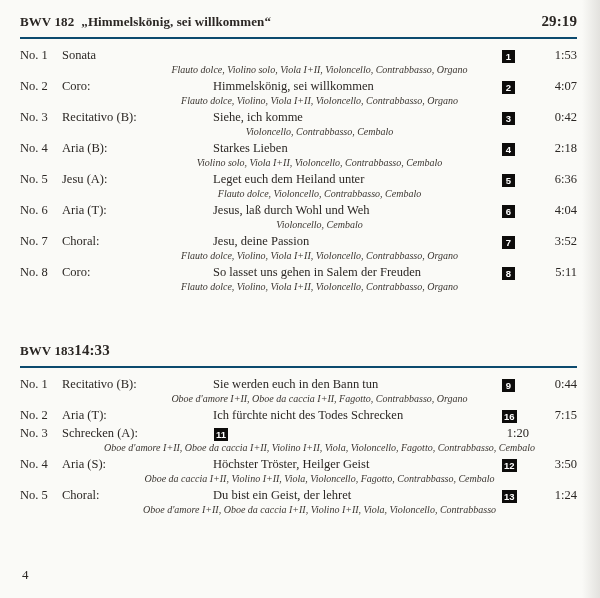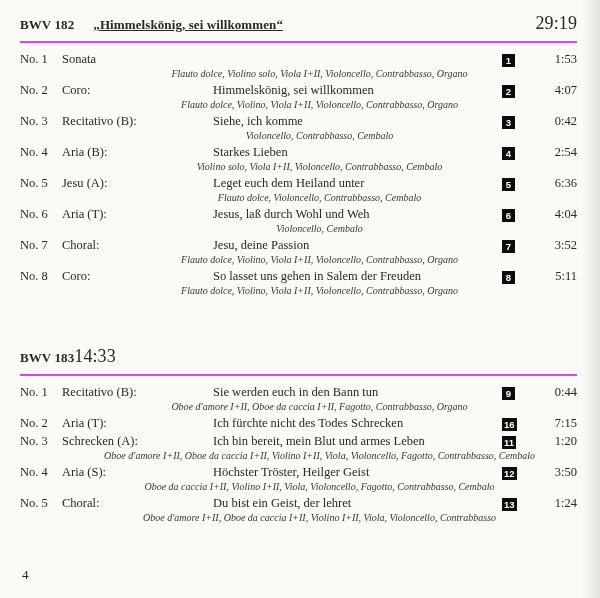--- a/index.html
+++ b/index.html
@@ -17,30 +17,30 @@
     background: linear-gradient(to right, rgba(120,115,108,0), rgba(120,115,108,0.18));
     pointer-events: none;
   }
   .page {
     position: relative;
     padding: 13px 23px 0 20px;
   }
   .section-header {
     display: flex;
     align-items: baseline;
-    border-bottom: 2px solid #d946ef;
+    border-bottom: 2px solid #0c4a6e;
     padding-bottom: 7px;
     margin-bottom: 9px;
     font-weight: bold;
     font-size: 13px;
     letter-spacing: 0.1px;
   }
   .section-header .bwv { white-space: nowrap; }
-  .section-header .work-title { margin-left: 19px; flex: 1; text-decoration: underline; }
-  .section-header .work-duration { font-weight: normal; font-size: 18px; }
+  .section-header .work-title { margin-left: 7px; flex: 1; }
+  .section-header .work-duration { font-weight: bold; font-size: 15px; }
   .section + .section { margin-top: 49px; }
 
   .track { margin-bottom: 3px; }
   .track-main {
     display: grid;
     grid-template-columns: 42px 151px 1fr 28px 48px;
     align-items: baseline;
     font-size: 12.5px;
     line-height: 15px;
   }
@@ -121,21 +121,21 @@
             <span class="track-time">0:42</span>
           </div>
           <div class="track-instruments">Violoncello, Contrabbasso, Cembalo</div>
         </div>
         <div class="track">
           <div class="track-main">
             <span class="track-no">No. 4</span>
             <span class="track-genre">Aria (B):</span>
             <span class="track-title">Starkes Lieben</span>
             <span class="badge-cell"><span class="badge">4</span></span>
-            <span class="track-time">2:54</span>
+            <span class="track-time">2:18</span>
           </div>
           <div class="track-instruments">Violino solo, Viola I+II, Violoncello, Contrabbasso, Cembalo</div>
         </div>
         <div class="track">
           <div class="track-main">
             <span class="track-no">No. 5</span>
             <span class="track-genre">Jesu (A):</span>
             <span class="track-title">Leget euch dem Heiland unter</span>
             <span class="badge-cell"><span class="badge">5</span></span>
             <span class="track-time">6:36</span>
@@ -194,21 +194,20 @@
             <span class="track-genre">Aria (T):</span>
             <span class="track-title">Ich fürchte nicht des Todes Schrecken</span>
             <span class="badge-cell"><span class="badge">16</span></span>
             <span class="track-time">7:15</span>
           </div>
         </div>
         <div class="track">
           <div class="track-main">
             <span class="track-no">No. 3</span>
             <span class="track-genre">Schrecken (A):</span>
-            <span class="track-title">Ich bin bereit, mein Blut und armes Leben</span>
             <span class="badge-cell"><span class="badge">11</span></span>
             <span class="track-time">1:20</span>
           </div>
           <div class="track-instruments">Oboe d'amore I+II, Oboe da caccia I+II, Violino I+II, Viola, Violoncello, Fagotto, Contrabbasso, Cembalo</div>
         </div>
         <div class="track">
           <div class="track-main">
             <span class="track-no">No. 4</span>
             <span class="track-genre">Aria (S):</span>
             <span class="track-title">Höchster Tröster, Heilger Geist</span>

